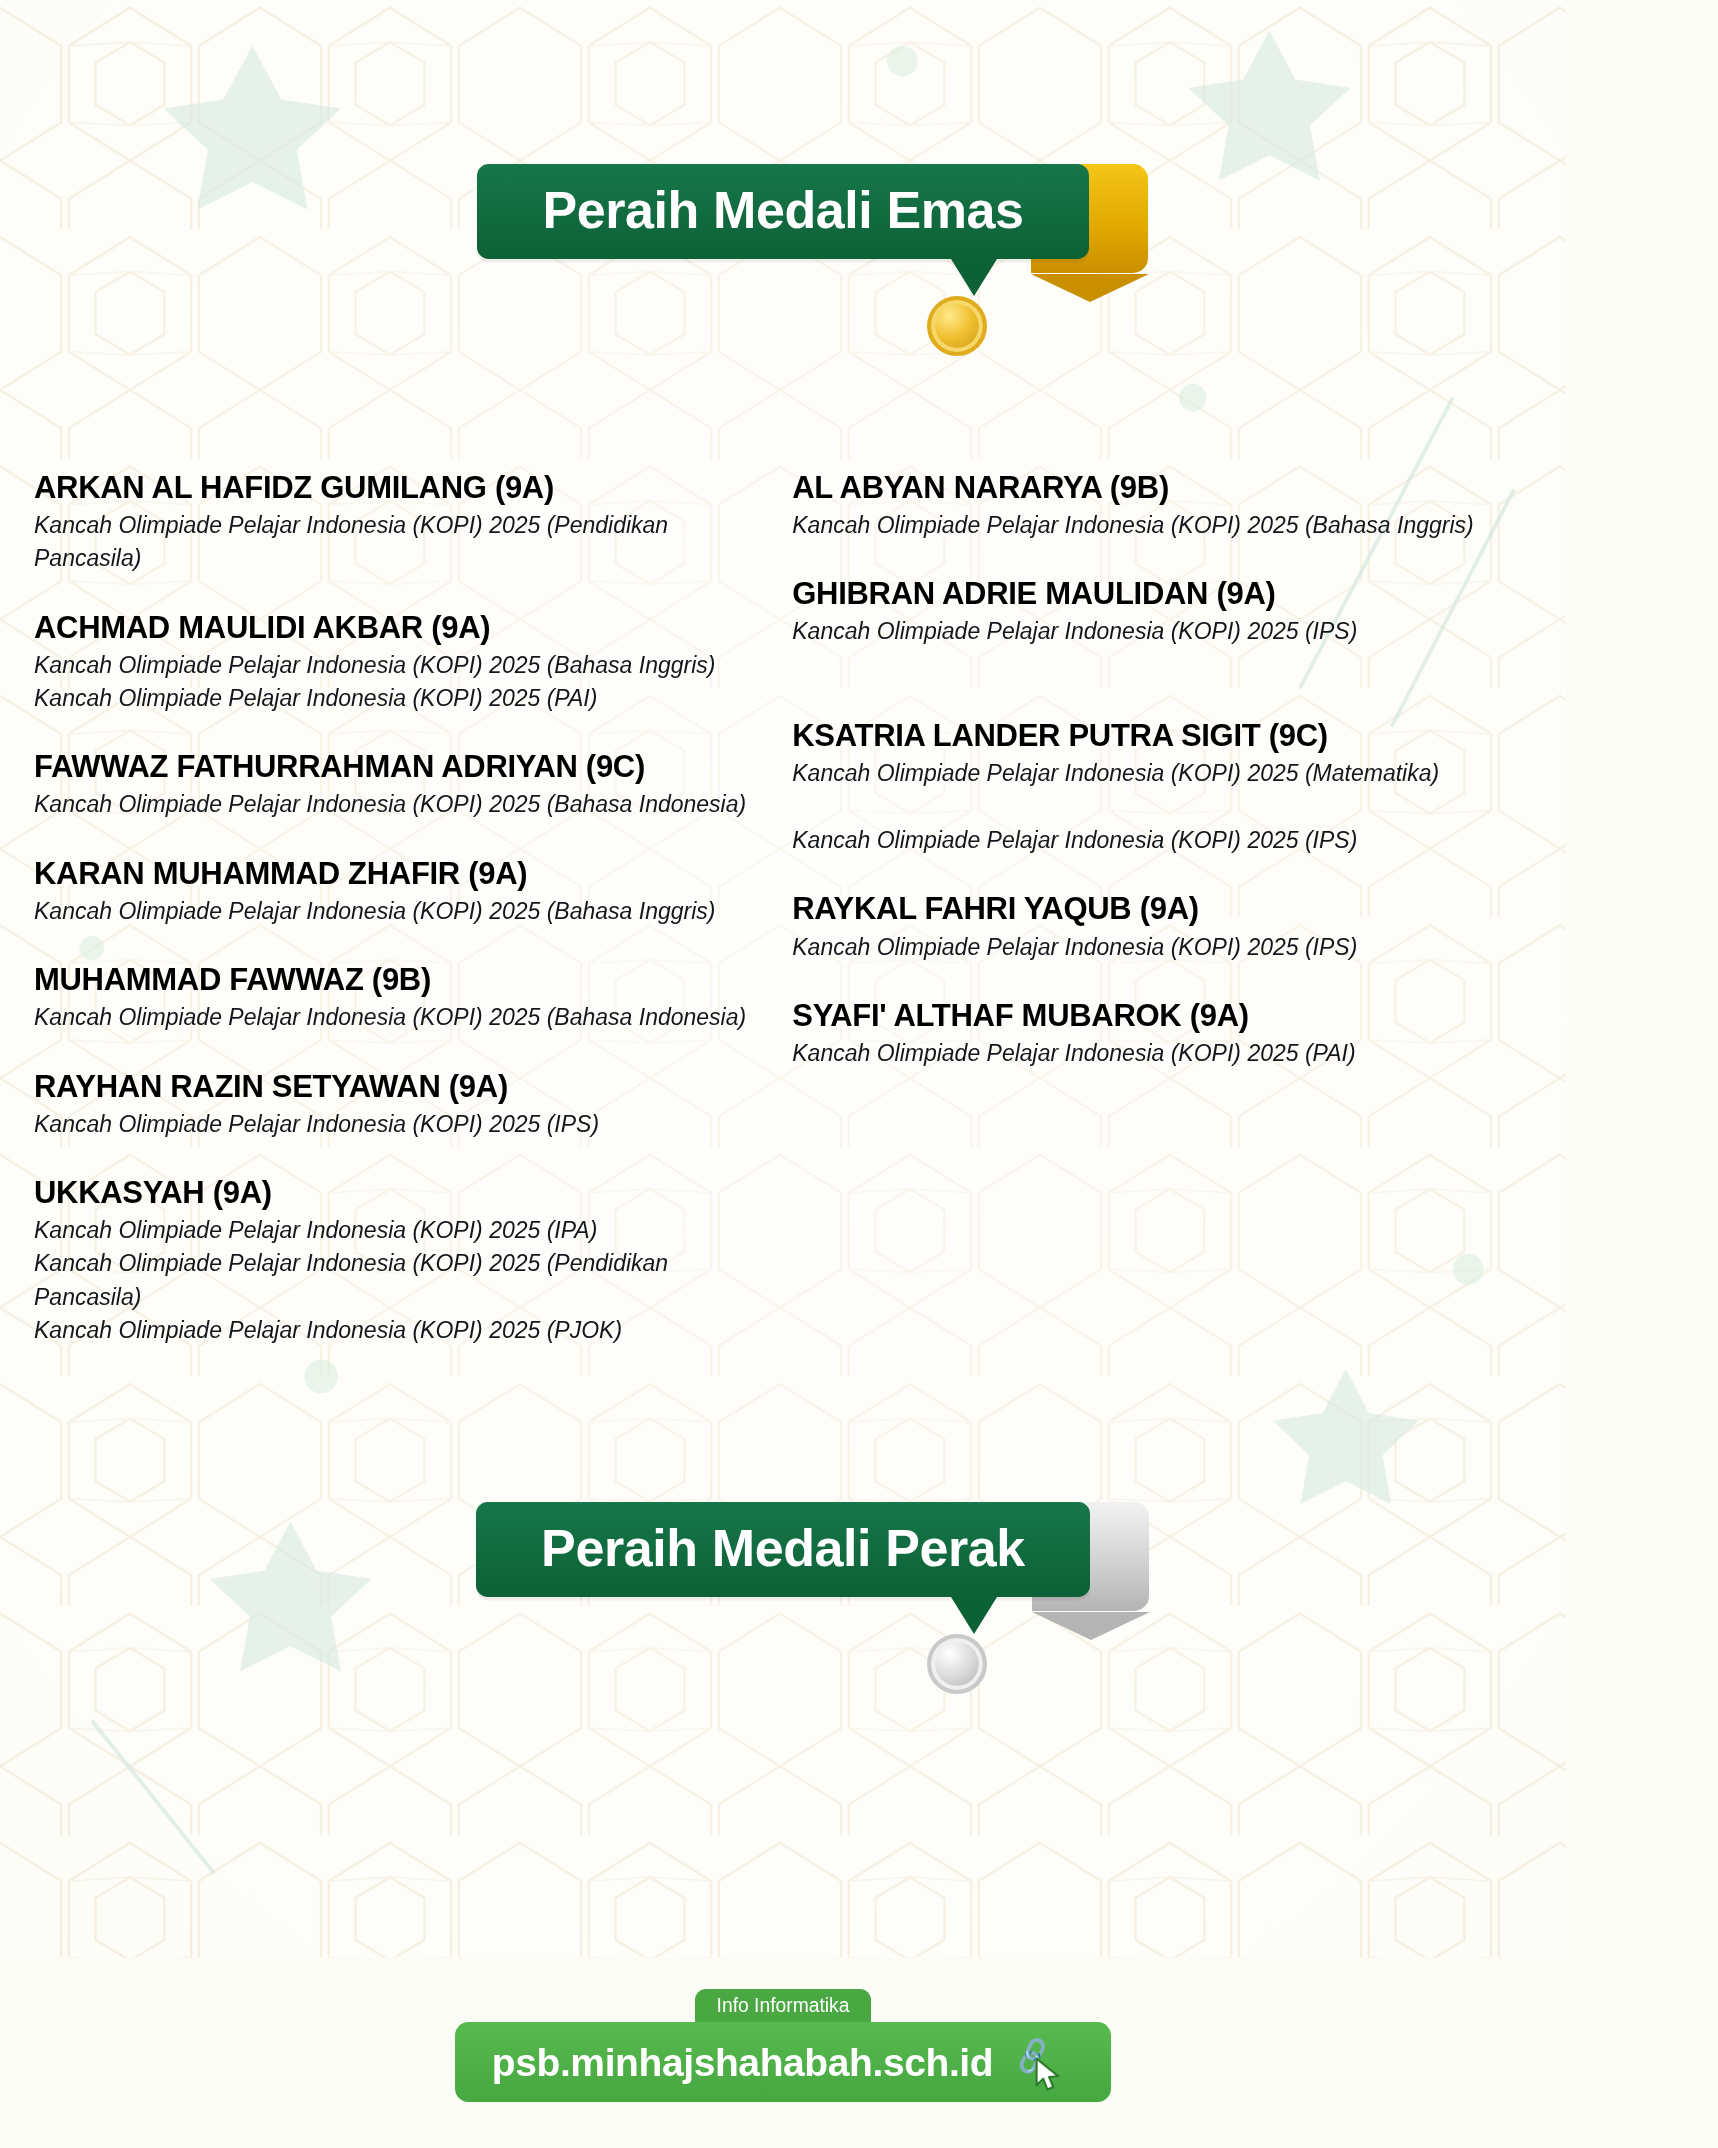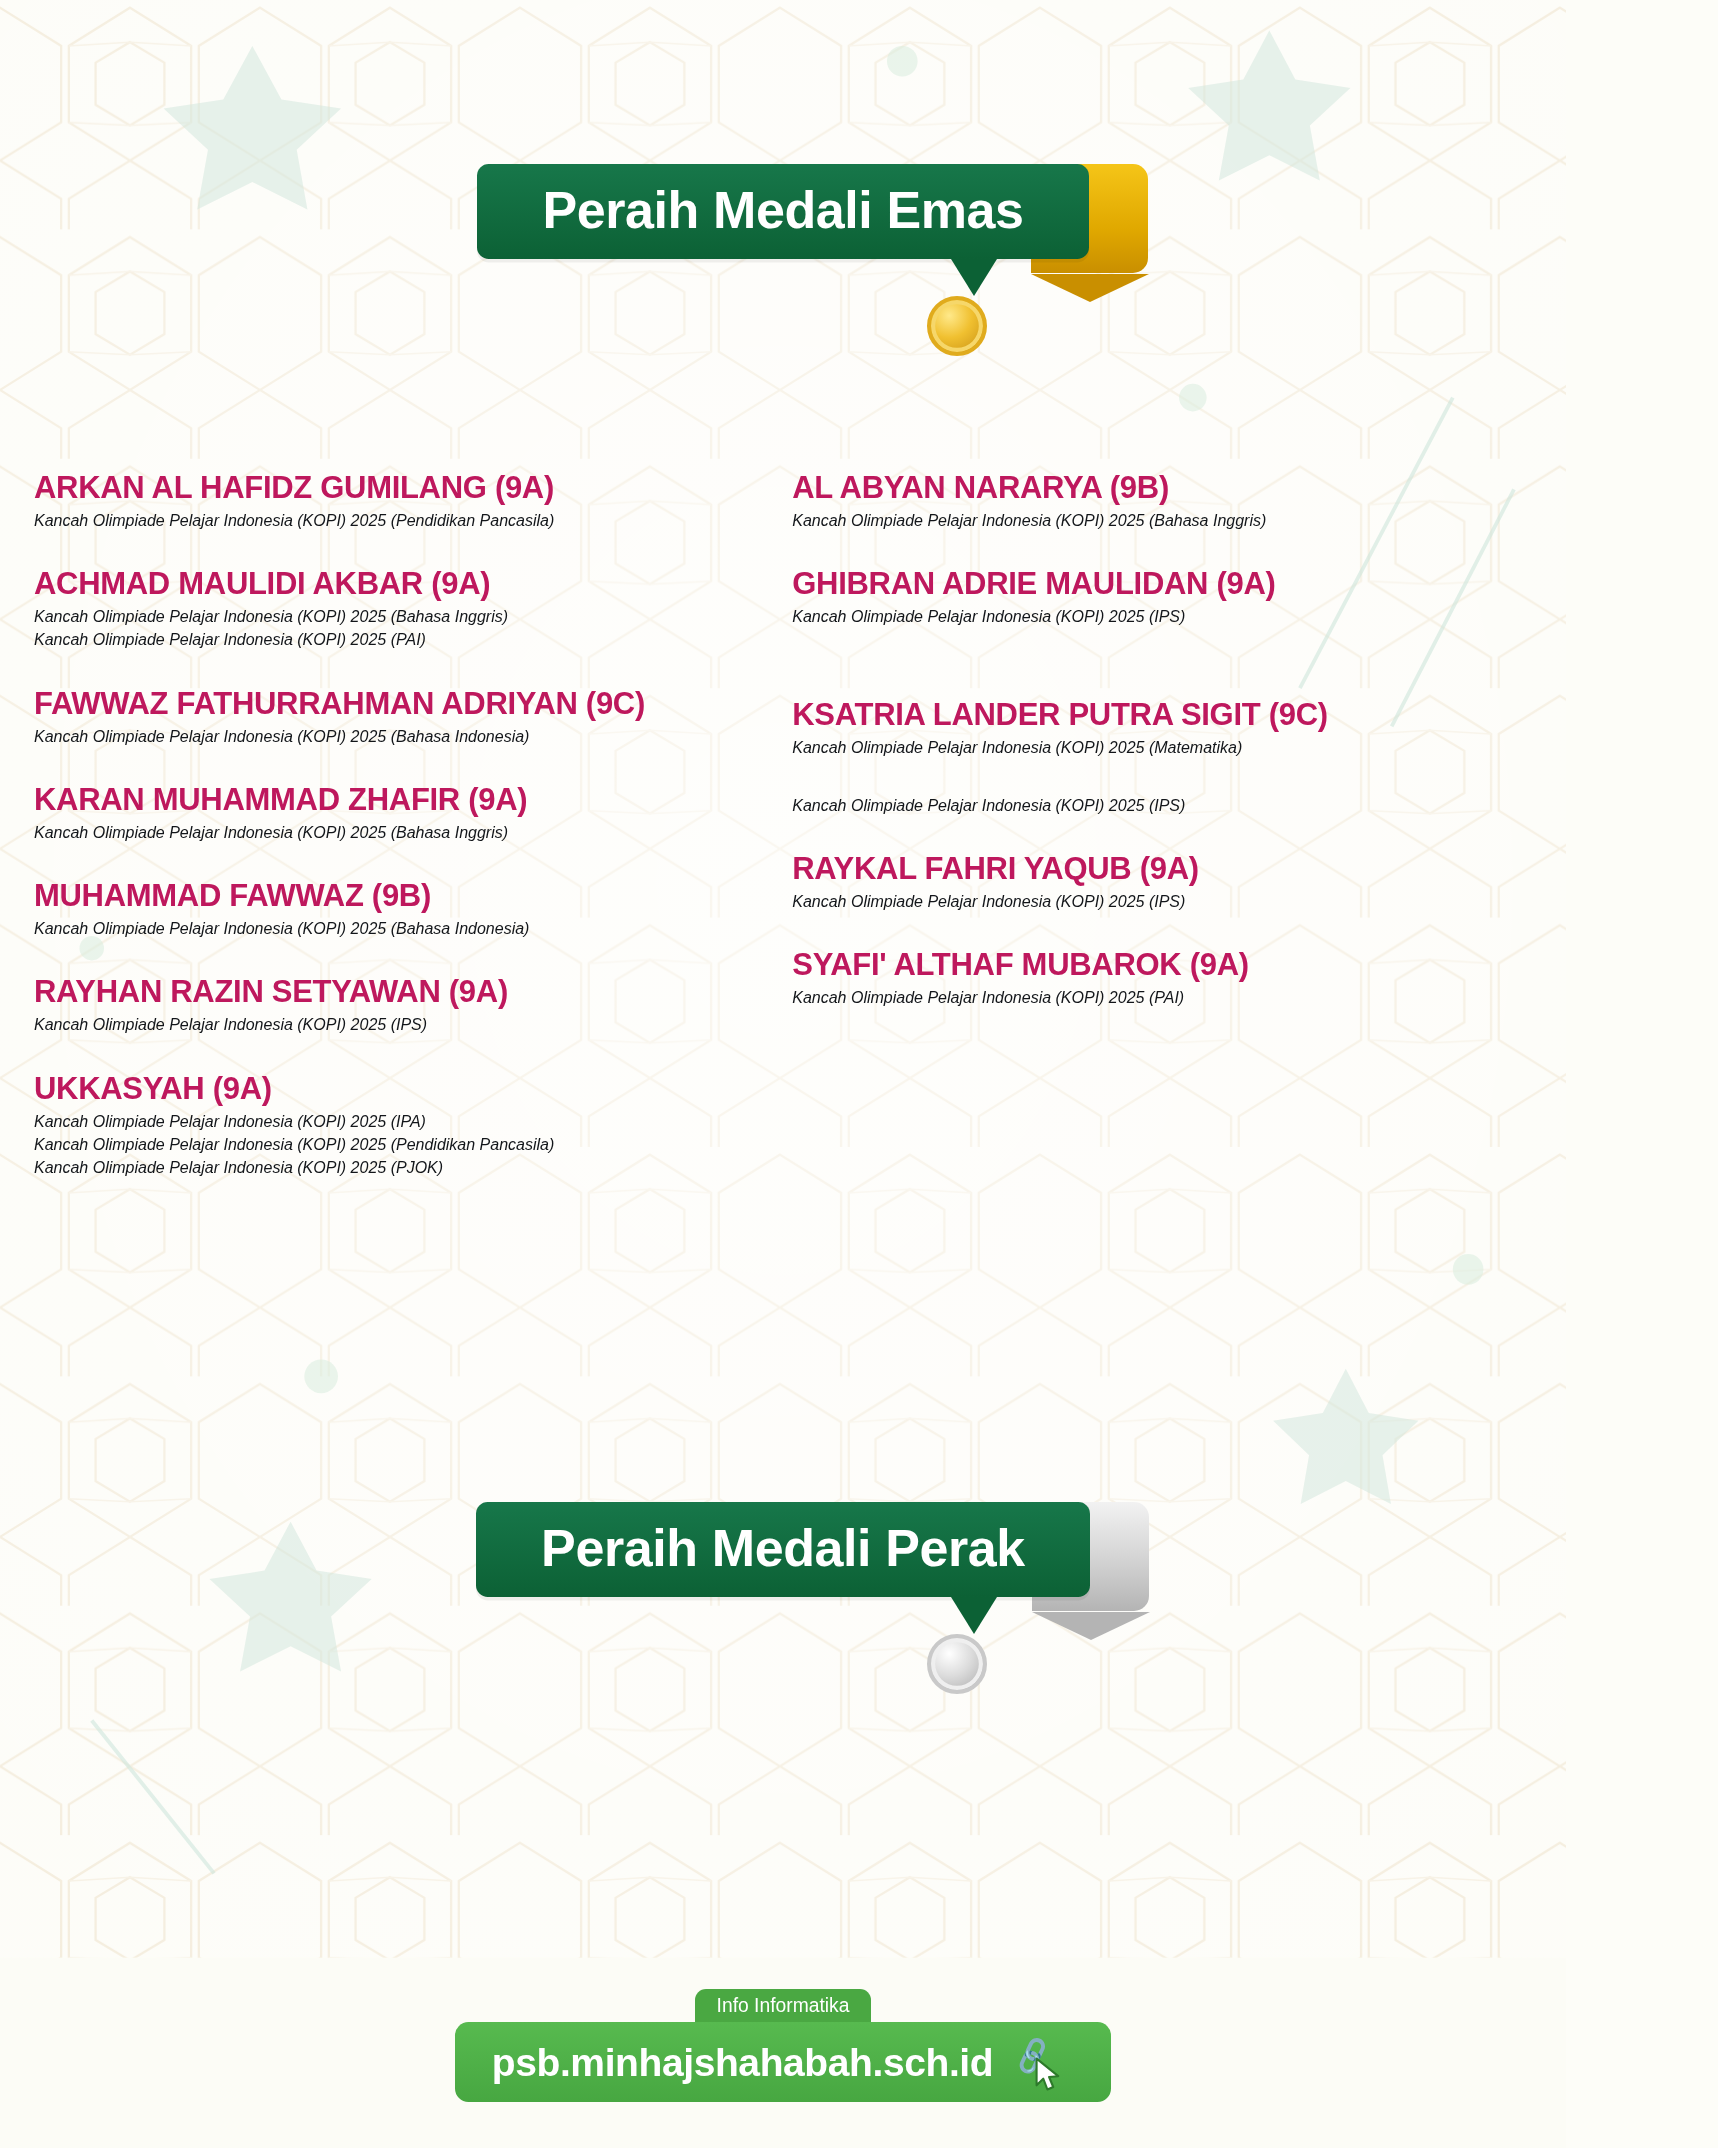--- a/index.html
+++ b/index.html
@@ -117,31 +117,31 @@
     left: 0; right: 0;
     padding: 0 34px;
   }
   .col-grid {
     display: grid;
     grid-template-columns: 1fr 1fr;
     column-gap: 18.5px;
   }
   .w-item { margin-bottom: 34px; }
   .w-name {
-    color: #be185d;
+    color: #000000;
     font-weight: bold;
     font-size: 31px;
     letter-spacing: -0.3px;
     line-height: 1.15;
     margin-bottom: 3.4px;
   }
   .w-comp {
     color: #13161a;
     font-style: italic;
-    font-size: 16px;
+    font-size: 23px;
     line-height: 1.45;
     font-weight: 500;
   }
   .center-item { text-align: center; }
   .center-item .w-name { font-size: 32px; }
   .center-item .w-comp { font-size: 20px; }
 
   
   .cta-wrap {
     position: absolute;

